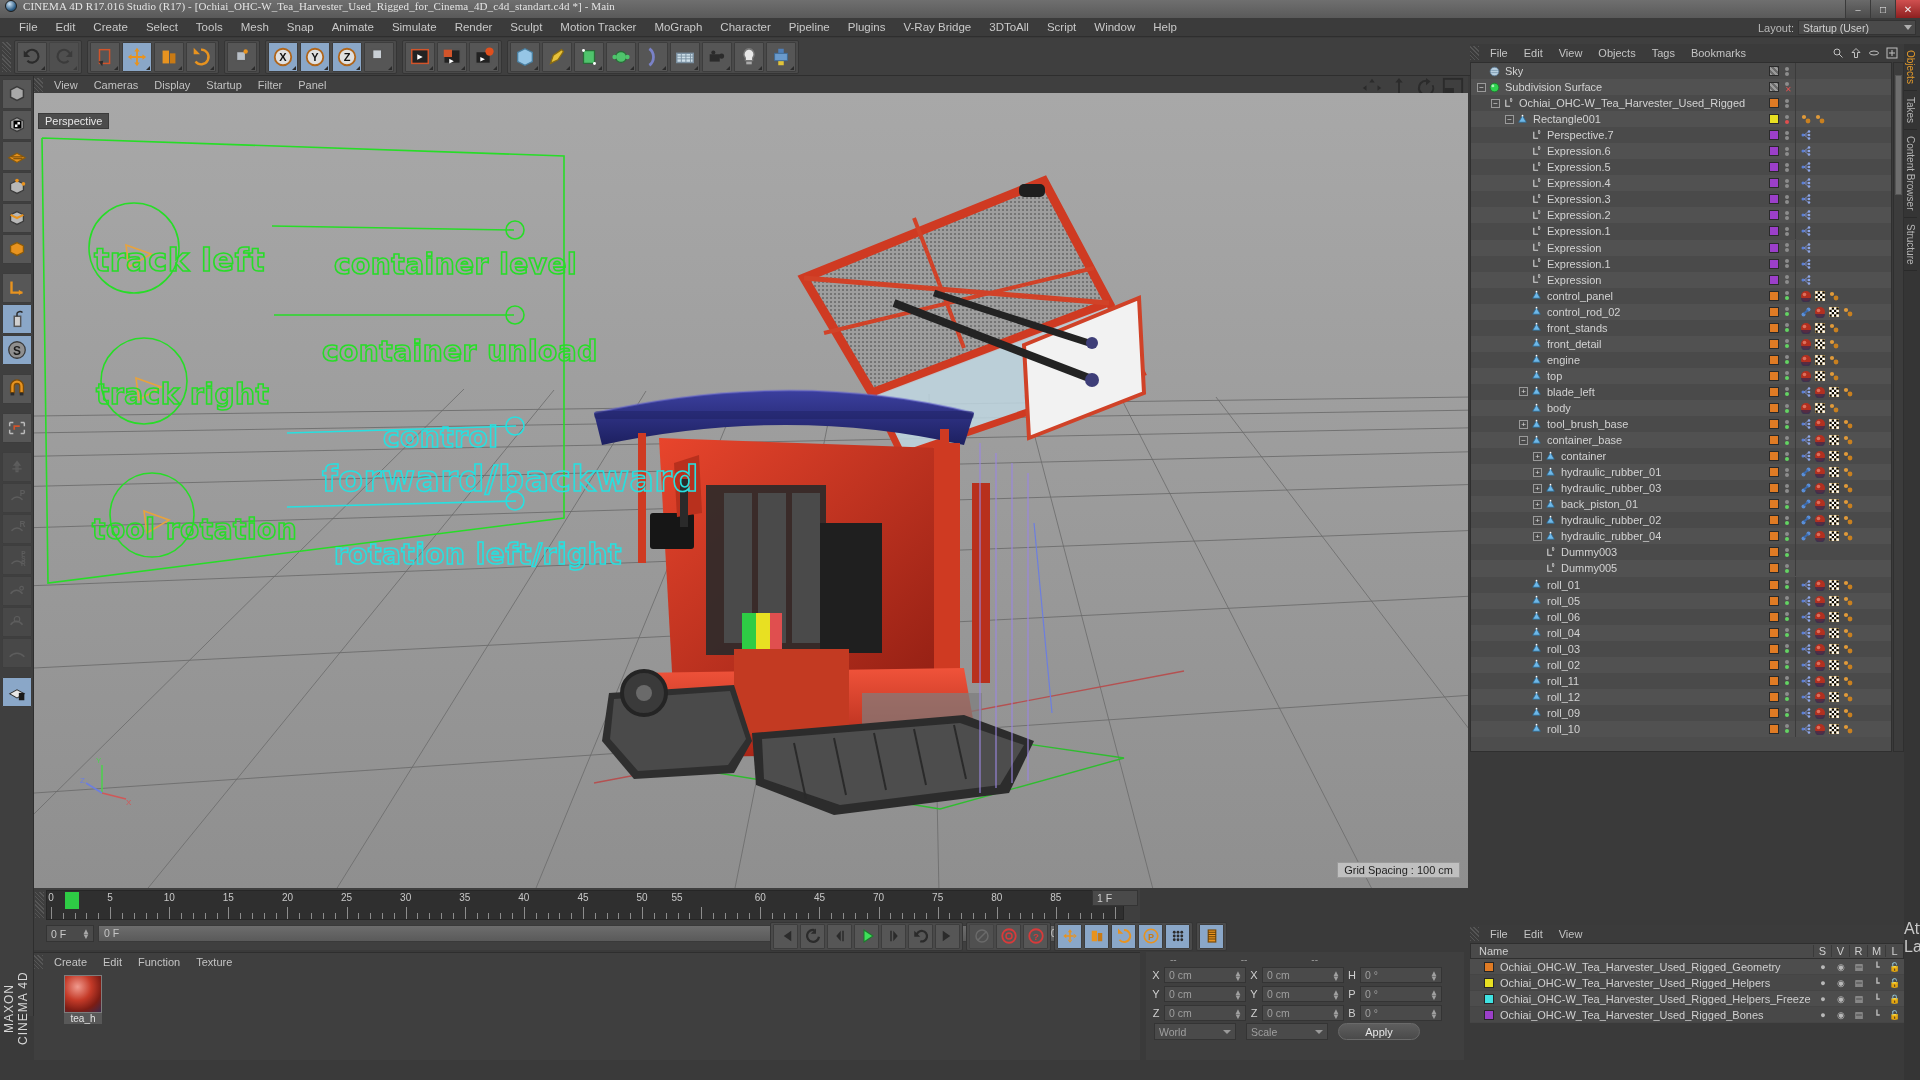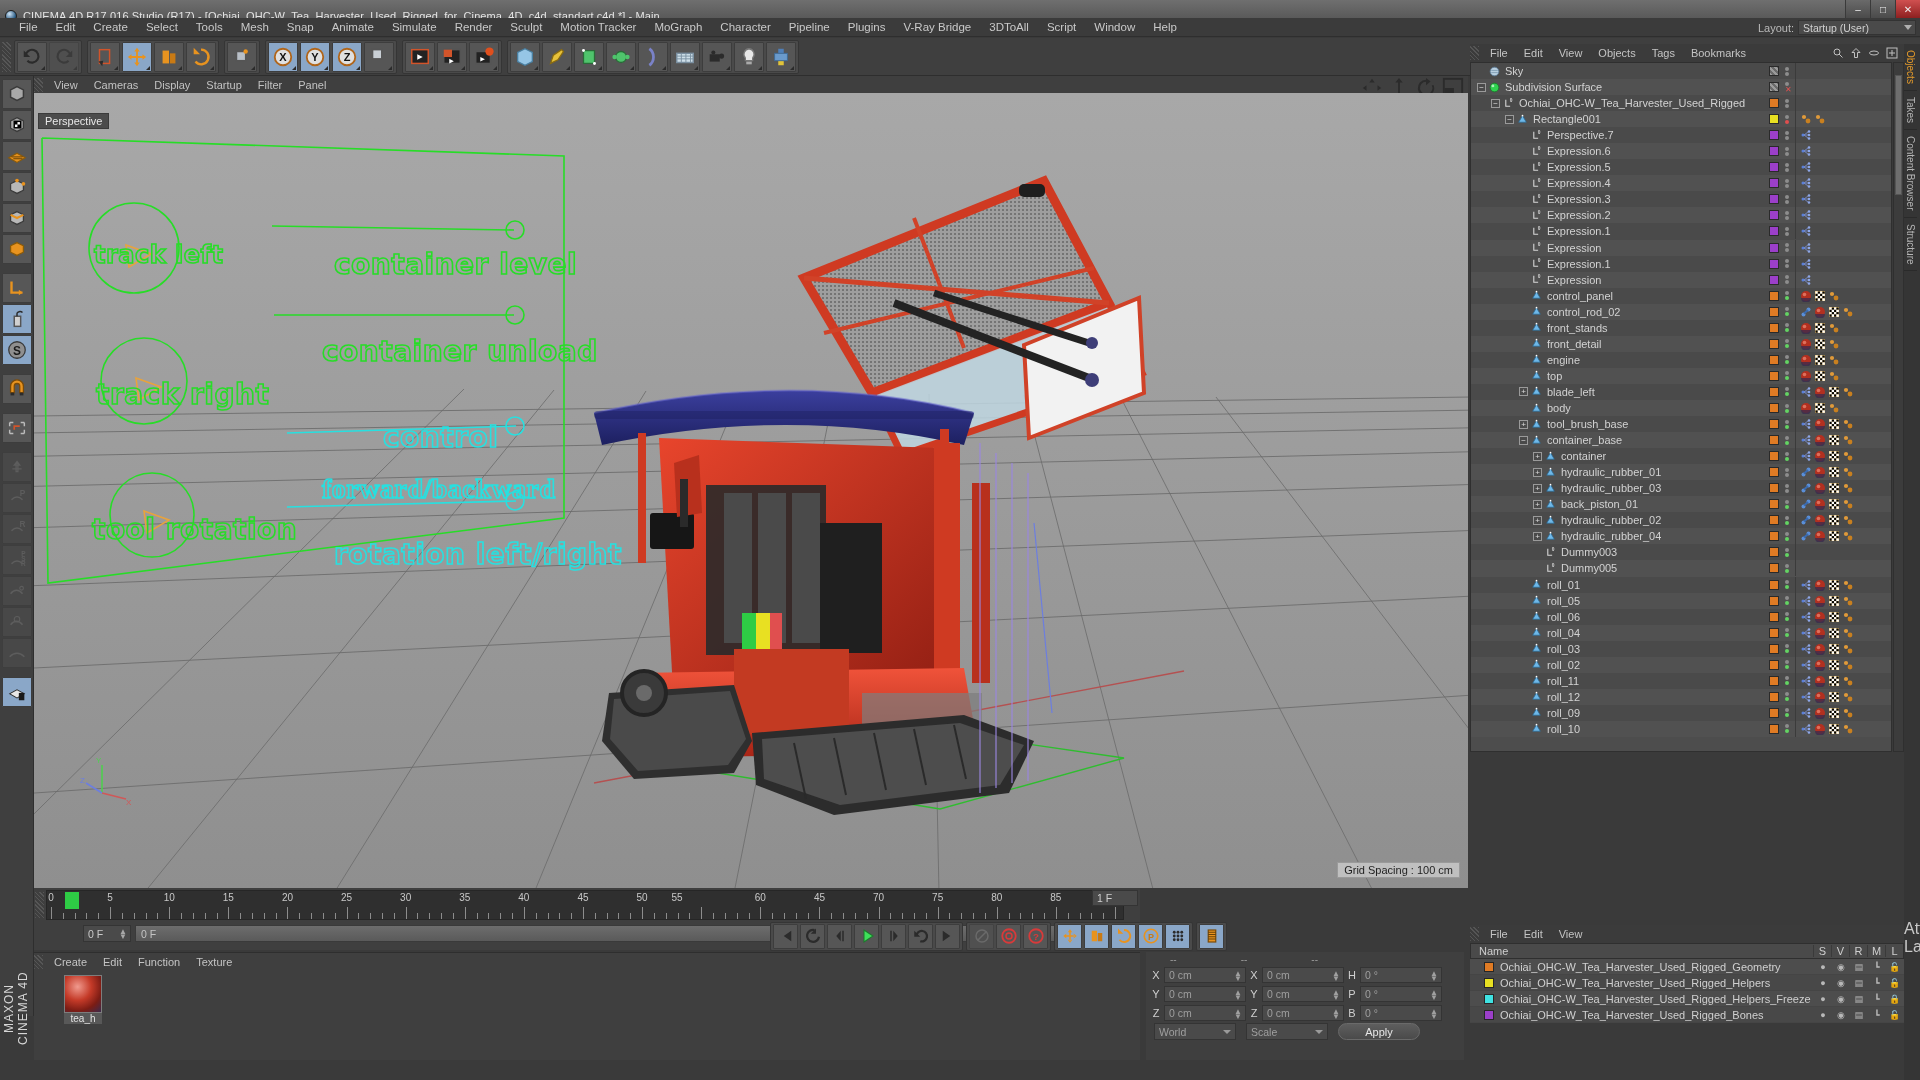--- a/index.html
+++ b/index.html
@@ -2,22 +2,22 @@
 <html><head>
 <meta charset="utf-8">
 <style>
   * { box-sizing: border-box; margin:0; padding:0; }
   html,body { width:1920px; height:1080px; overflow:hidden; background:#3a3a3a;
     font-family:"Liberation Sans", sans-serif; color:#c8c8c8; }
   #app { position:relative; width:1920px; height:1080px; }
 
   
   .titlebar { position:absolute; left:0; top:0; width:1920px; height:32px;
-    background:linear-gradient(#6f6f6f,#4a4a4a); display:flex; align-items:center;
-    border-bottom:1px solid #2c2c2c; }
+    background:linear-gradient(#6f6f6f,#4a4a4a); display:flex; 
+    border-bottom:1px solid #2c2c2c;font-family:Liberation Serif, serif; }
   .titlebar .tb-orb { width:12px;height:12px;border-radius:50%;margin:0 6px 0 5px;
     background:radial-gradient(circle at 35% 30%, #cfe4f5, #2c5d86 65%, #173a55);
     border:1px solid #1d1d1d; flex:none;}
   .titlebar .tb-text { font-size:11px; color:#e4e4e4; white-space:nowrap; letter-spacing:.1px;}
   .win-btns { position:absolute; right:0; top:0; height:18px; display:flex; }
   .win-btns div { width:25px; height:18px; display:flex; align-items:center; justify-content:center;
     font-size:10px; color:#efefef; background:linear-gradient(#6a6a6a,#4b4b4b); border-left:1px solid #3a3a3a;}
   .win-btns div.close { background:linear-gradient(#d05050,#8e2020); }
 
   
@@ -127,21 +127,21 @@
 
   
   .tlwrap { position:absolute; left:34px; top:888px; width:1106px; height:62px; background:#3f3f3f;}
   .ruler { position:absolute; left:12px; top:2px; width:1078px; height:30px; background:#2f2f2f;
     border:1px solid #262626; }
   .ruler .tick { position:absolute; bottom:0; width:1px; background:#8d8d8d;}
   .ruler .lbl { position:absolute; top:1px; font-size:10px; color:#c9c9c9; transform:translateX(-50%);}
   .greenblock { position:absolute; left:18px; top:1px; width:14px; height:17px; background:#2ecc45;}
   .framefield { position:absolute; right:2px; top:2px; width:46px; height:16px; background:#4a4a4a;
     border:1px solid #343434; font-size:10.5px; color:#d0d0d0; padding:0 4px; line-height:15px;}
-  .tlrow2 { position:absolute; left:12px; top:36px; width:1078px; height:18px; display:flex; gap:4px; align-items:flex-end;margin-left:37px;}
+  .tlrow2 { position:absolute; left:12px; top:36px; width:1078px; height:18px; display:flex; gap:4px; align-items:center;}
   .spin { width:48px;height:17px;background:#4a4a4a;border:1px solid #343434;font-size:10.5px;
     color:#cacaca; padding:0 4px; line-height:16px; position:relative;}
   .spin .ar { position:absolute; right:3px; top:3px; font-size:8px; color:#a8a8a8; line-height:5px;}
   .slider { flex:1; height:17px; background:linear-gradient(#6d6d6d,#5a5a5a); border:1px solid #3a3a3a;
     font-size:10.5px; color:#c4c4c4; display:flex; align-items:center; justify-content:space-between; padding:0 5px;}
 
   
   .pbwrap { position:absolute; left:770px; top:920px; width:680px; height:32px;
     display:flex; align-items:center; gap:3px;}
   .pbgroup { display:flex; background:#4a4a4a; border:1px solid #353535; padding:1px; border-radius:2px;}
@@ -727,26 +727,26 @@
           <line x1="962" y1="360" x2="962" y2="695"></line>
           <line x1="978" y1="370" x2="978" y2="690"></line>
           <line x1="994" y1="380" x2="994" y2="688"></line>
         </g>
         <line x1="1000" y1="430" x2="1018" y2="620" stroke="#6c7ee0" stroke-width="1.2"></line>
       </svg>
 
       <div class="persp-tag">Perspective</div>
       <div class="gridspacing">Grid Spacing : 100 cm</div>
       <div id="vp-annotations">
-          <div class="anno g" style="left: 60px; top: 148px; font-size: 24px;">track left</div>
+          <div class="anno g" style="left: 60px; top: 148px; font-size: 32px;">track left</div>
           <div class="anno g" style="left: 300px; top: 155px; font-size: 28px;">container level</div>
           <div class="anno g" style="left: 288px; top: 242px; font-size: 28px;">container unload</div>
           <div class="anno g" style="left: 62px; top: 285px; font-size: 28px;">track right</div>
           <div class="anno c" style="left: 349px; top: 328px; font-size: 28px;">control</div>
-          <div class="anno c" style="left: 288px; top: 380px; font-size: 28px; font-family: Liberation Serif, serif;">forward/backward</div>
+          <div class="anno c" style="left: 288px; top: 365px; font-size: 36px;">forward/backward</div>
           <div class="anno g" style="left: 58px; top: 420px; font-size: 28px;">tool rotation</div>
           <div class="anno c" style="left: 300px; top: 445px; font-size: 28px;">rotation left/right</div>
         </div>
     </div>
   </div>
 
   <div class="omwrap">
     <div class="pm-menu">
       <div class="grip" style="height:14px"></div>
       <div id="om-menu" style="display:flex;">

